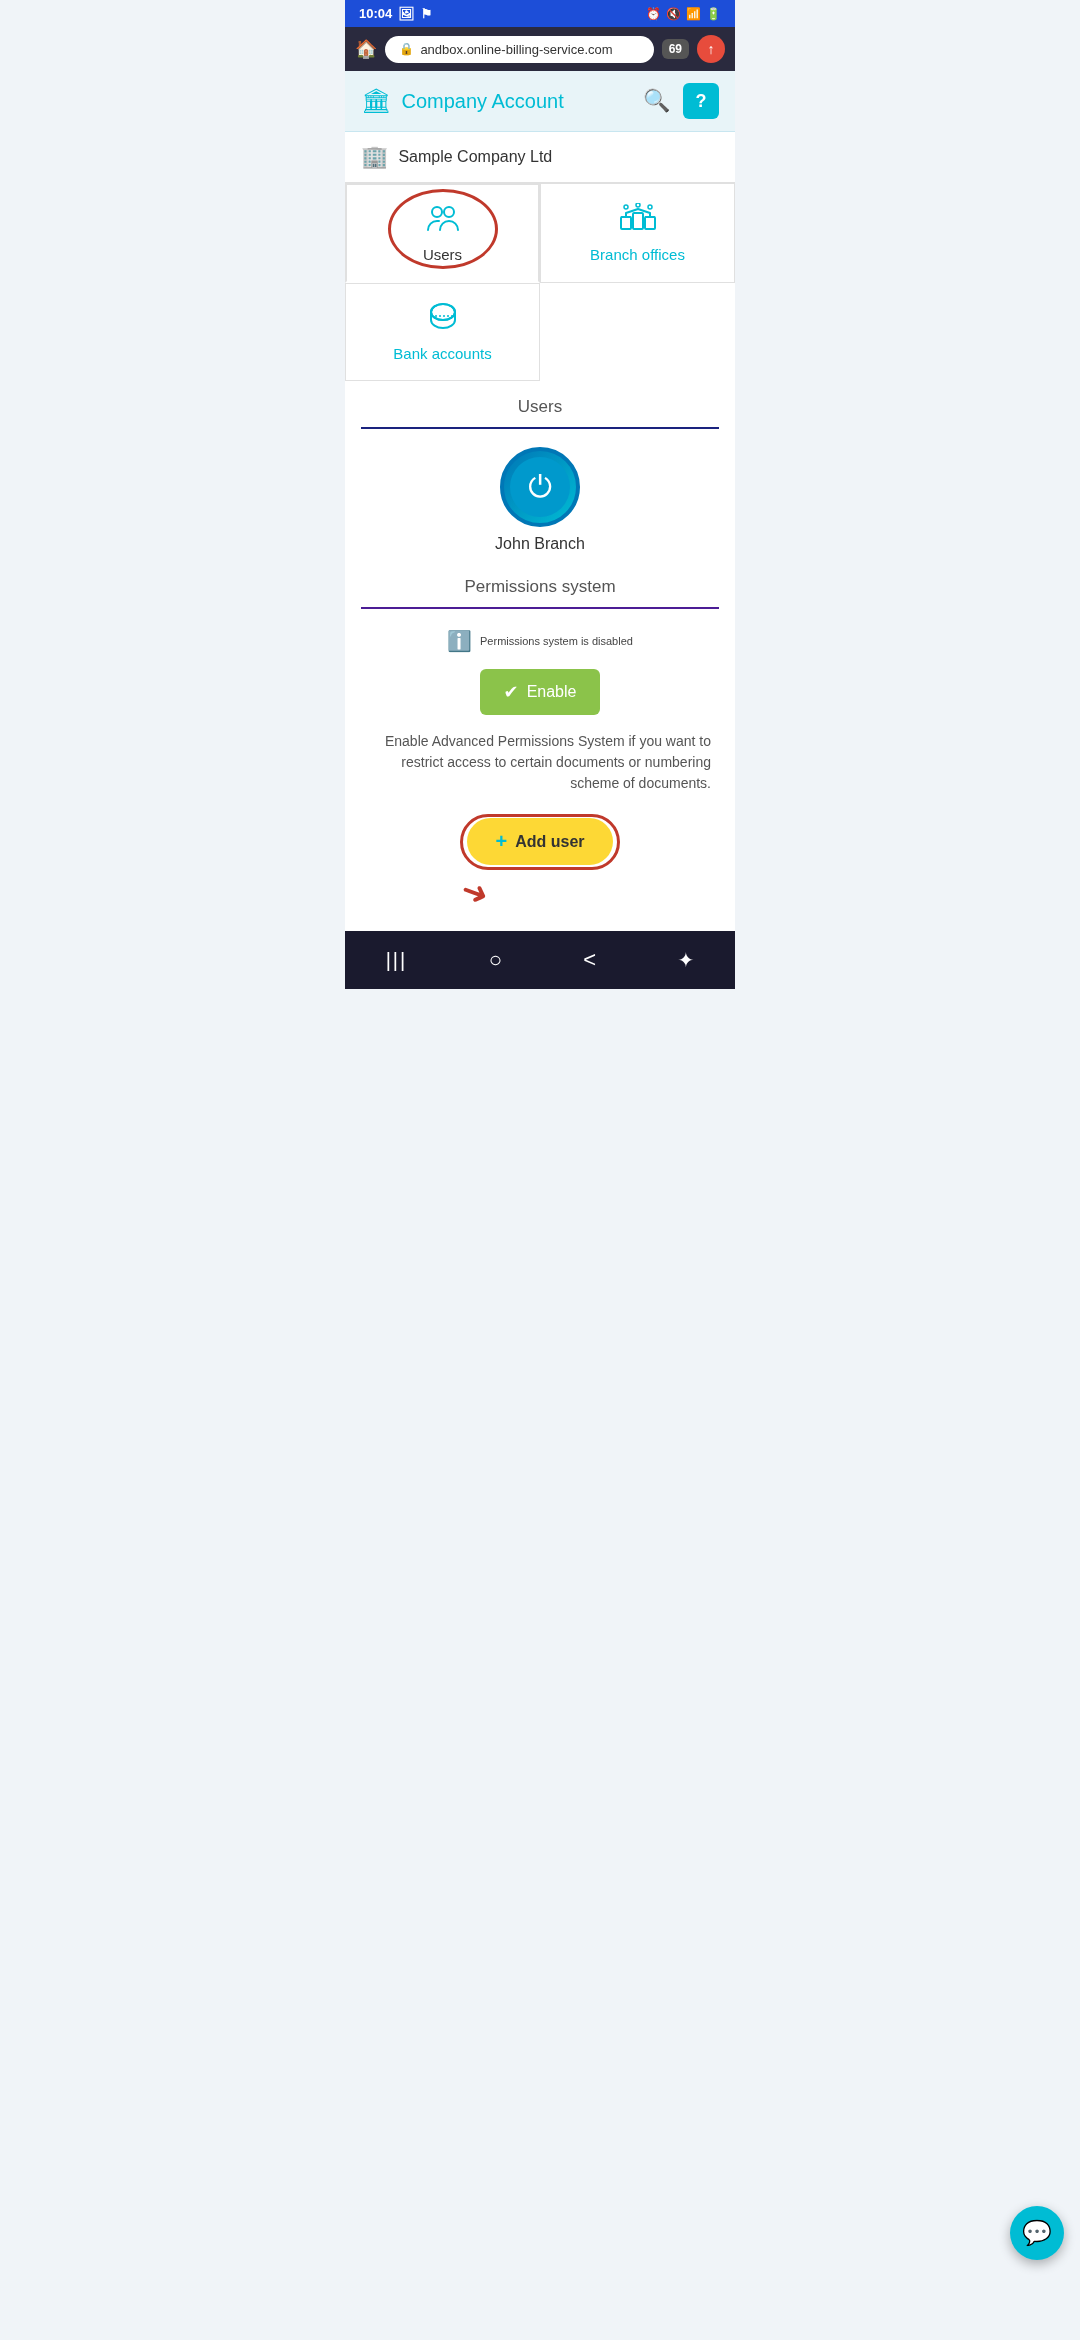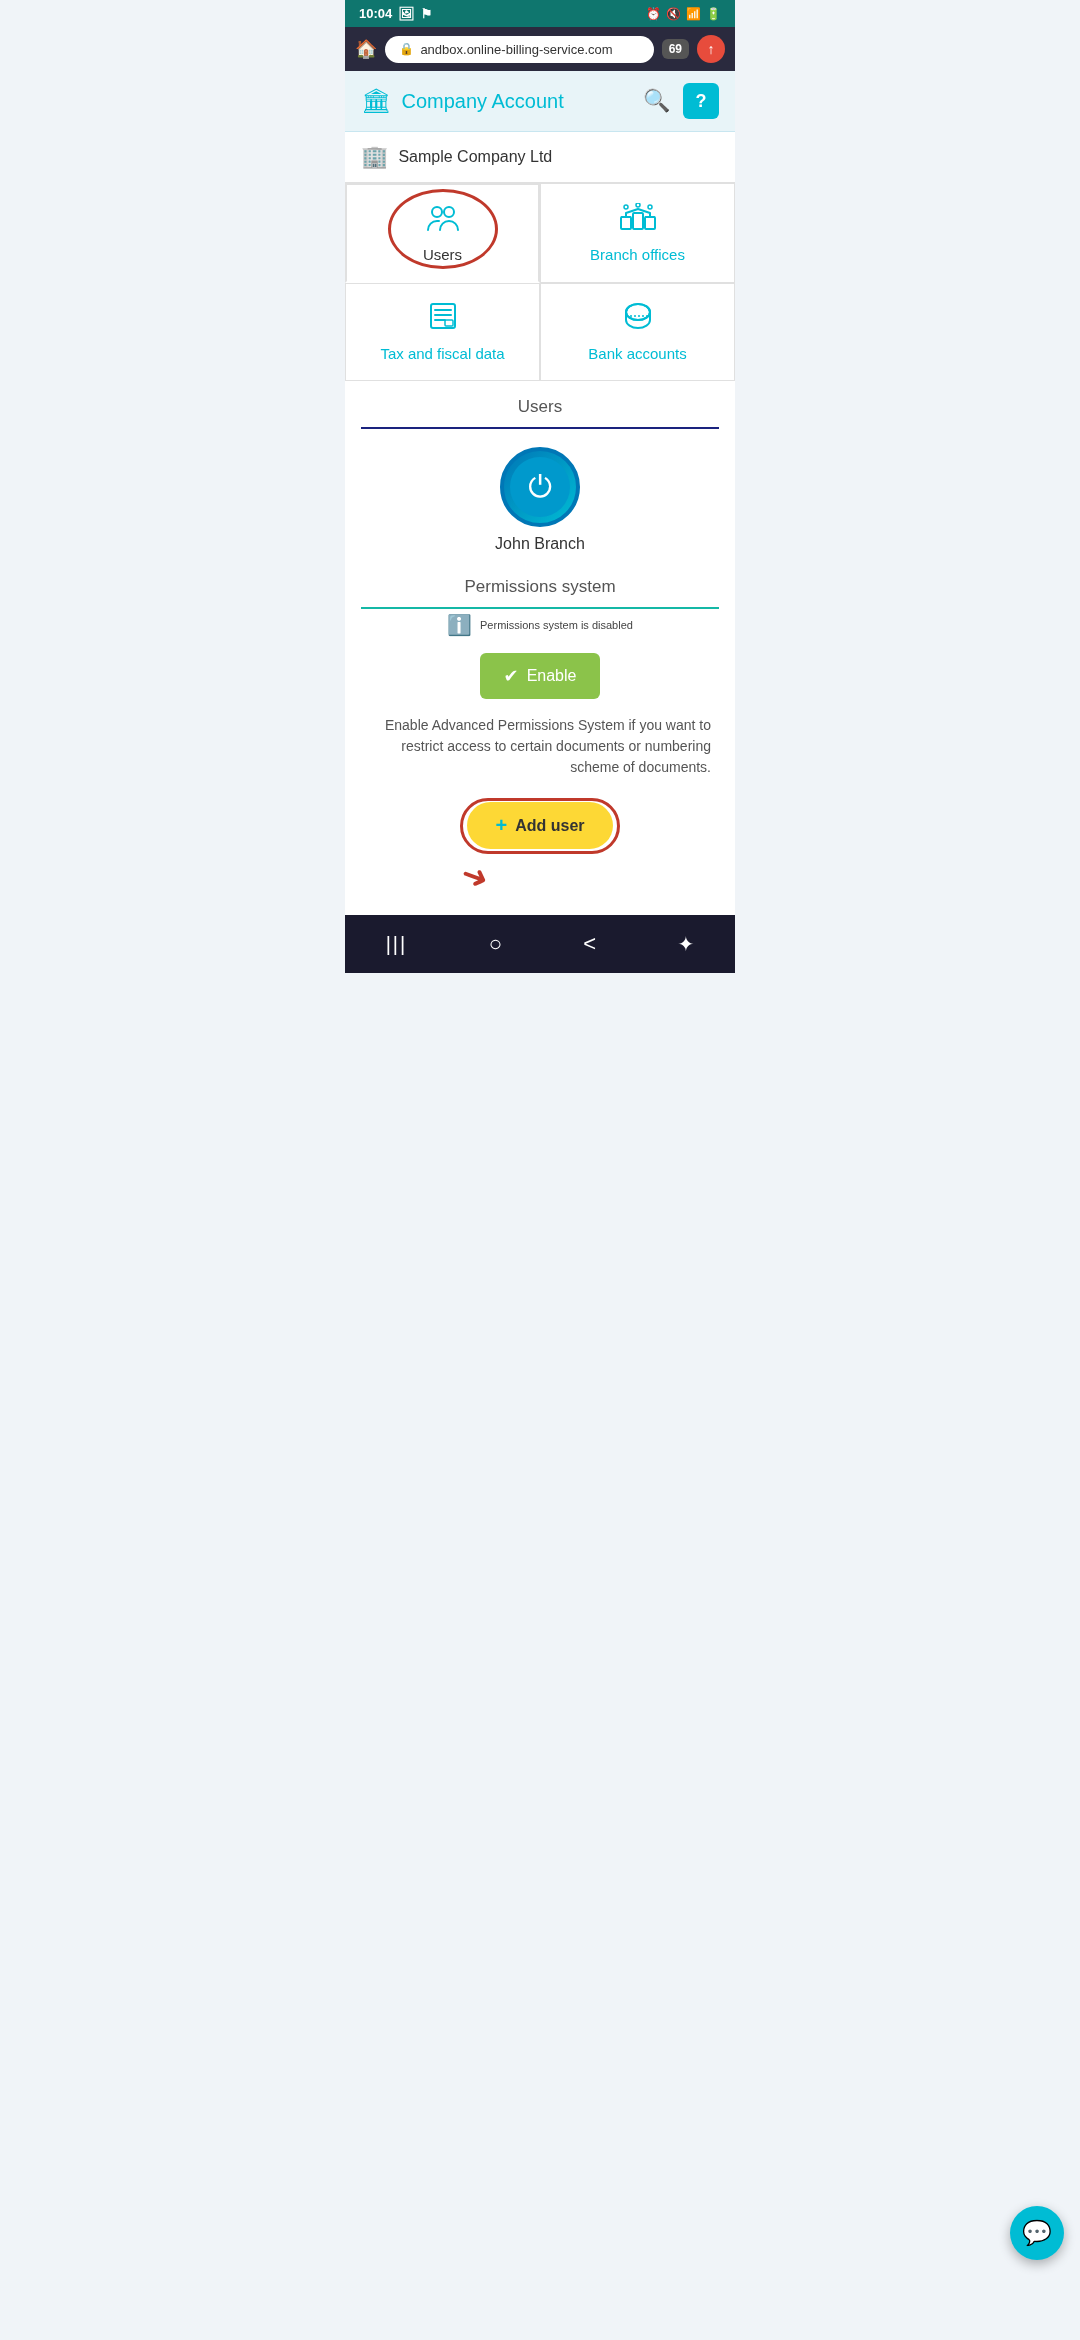--- a/index.html
+++ b/index.html
@@ -8,21 +8,21 @@
       font-family: 'Segoe UI', Arial, sans-serif;
       background: #f0f4f8;
       width: 390px;
       margin: 0 auto;
       position: relative;
       overflow-x: hidden;
     }
 
     
     .status-bar {
-      background: #0f766e;
+      background: #1d4ed8;
       color: white;
       display: flex;
       justify-content: space-between;
       align-items: center;
       padding: 6px 14px;
       font-size: 13px;
       font-weight: 600;
     }
     .status-bar .left { display: flex; align-items: center; gap: 6px; }
     .status-bar .right { display: flex; align-items: center; gap: 5px; font-size: 12px; }
@@ -241,22 +241,22 @@
       font-size: 16px;
       color: #333;
     }
 
     
     .permissions-title {
       text-align: center;
       font-size: 17px;
       color: #555;
       padding-bottom: 10px;
-      border-bottom: 2px solid #14b8a6;
-      margin-bottom: 4px;
+      border-bottom: 2px solid #4c1d95;
+      margin-bottom: 20px;
     }
     .permissions-status {
       display: flex;
       align-items: center;
       gap: 8px;
       margin-bottom: 16px;
       justify-content: center;
     }
     .info-icon {
       color: #00bcd4;
@@ -444,32 +444,20 @@
           <path d="M1 14h10M25 14h10" stroke="#00bcd4" stroke-width="1.5"></path>
           <path d="M6 14v-4l12-4 12 4v4" stroke="#00bcd4" stroke-width="2" fill="none" stroke-linejoin="round"></path>
           <circle cx="6" cy="4" r="2" stroke="#00bcd4" stroke-width="1.5" fill="none"></circle>
           <circle cx="30" cy="4" r="2" stroke="#00bcd4" stroke-width="1.5" fill="none"></circle>
           <circle cx="18" cy="2" r="2" stroke="#00bcd4" stroke-width="1.5" fill="none"></circle>
         </svg>
       </span>
       <span class="menu-item-label">Branch offices</span>
     </div>
 
-    <div class="menu-item">
-      <span class="menu-item-icon">
-        <svg width="32" height="28" viewBox="0 0 32 28" fill="none" xmlns="http://www.w3.org/2000/svg">
-          <rect x="4" y="2" width="24" height="24" rx="2" stroke="#00bcd4" stroke-width="2" fill="none"></rect>
-          <line x1="8" y1="8" x2="24" y2="8" stroke="#00bcd4" stroke-width="2" stroke-linecap="round"></line>
-          <line x1="8" y1="13" x2="24" y2="13" stroke="#00bcd4" stroke-width="2" stroke-linecap="round"></line>
-          <line x1="8" y1="18" x2="18" y2="18" stroke="#00bcd4" stroke-width="2" stroke-linecap="round"></line>
-          <rect x="18" y="18" width="8" height="6" rx="1" stroke="#00bcd4" stroke-width="1.5" fill="none"></rect>
-        </svg>
-      </span>
-      <span class="menu-item-label">Tax and fiscal data</span>
-    </div>
 
     <div class="menu-item">
       <span class="menu-item-icon">
         <svg width="32" height="28" viewBox="0 0 32 28" fill="none" xmlns="http://www.w3.org/2000/svg">
           <ellipse cx="16" cy="10" rx="12" ry="8" stroke="#00bcd4" stroke-width="2" fill="none"></ellipse>
           <path d="M4 10v8c0 4.4 5.4 8 12 8s12-3.6 12-8V10" stroke="#00bcd4" stroke-width="2" fill="none"></path>
           <ellipse cx="16" cy="10" rx="12" ry="8" stroke="#00bcd4" stroke-width="2" fill="none"></ellipse>
           <line x1="4" y1="14" x2="28" y2="14" stroke="#00bcd4" stroke-width="1.5" stroke-dasharray="2 2"></line>
         </svg>
       </span>

